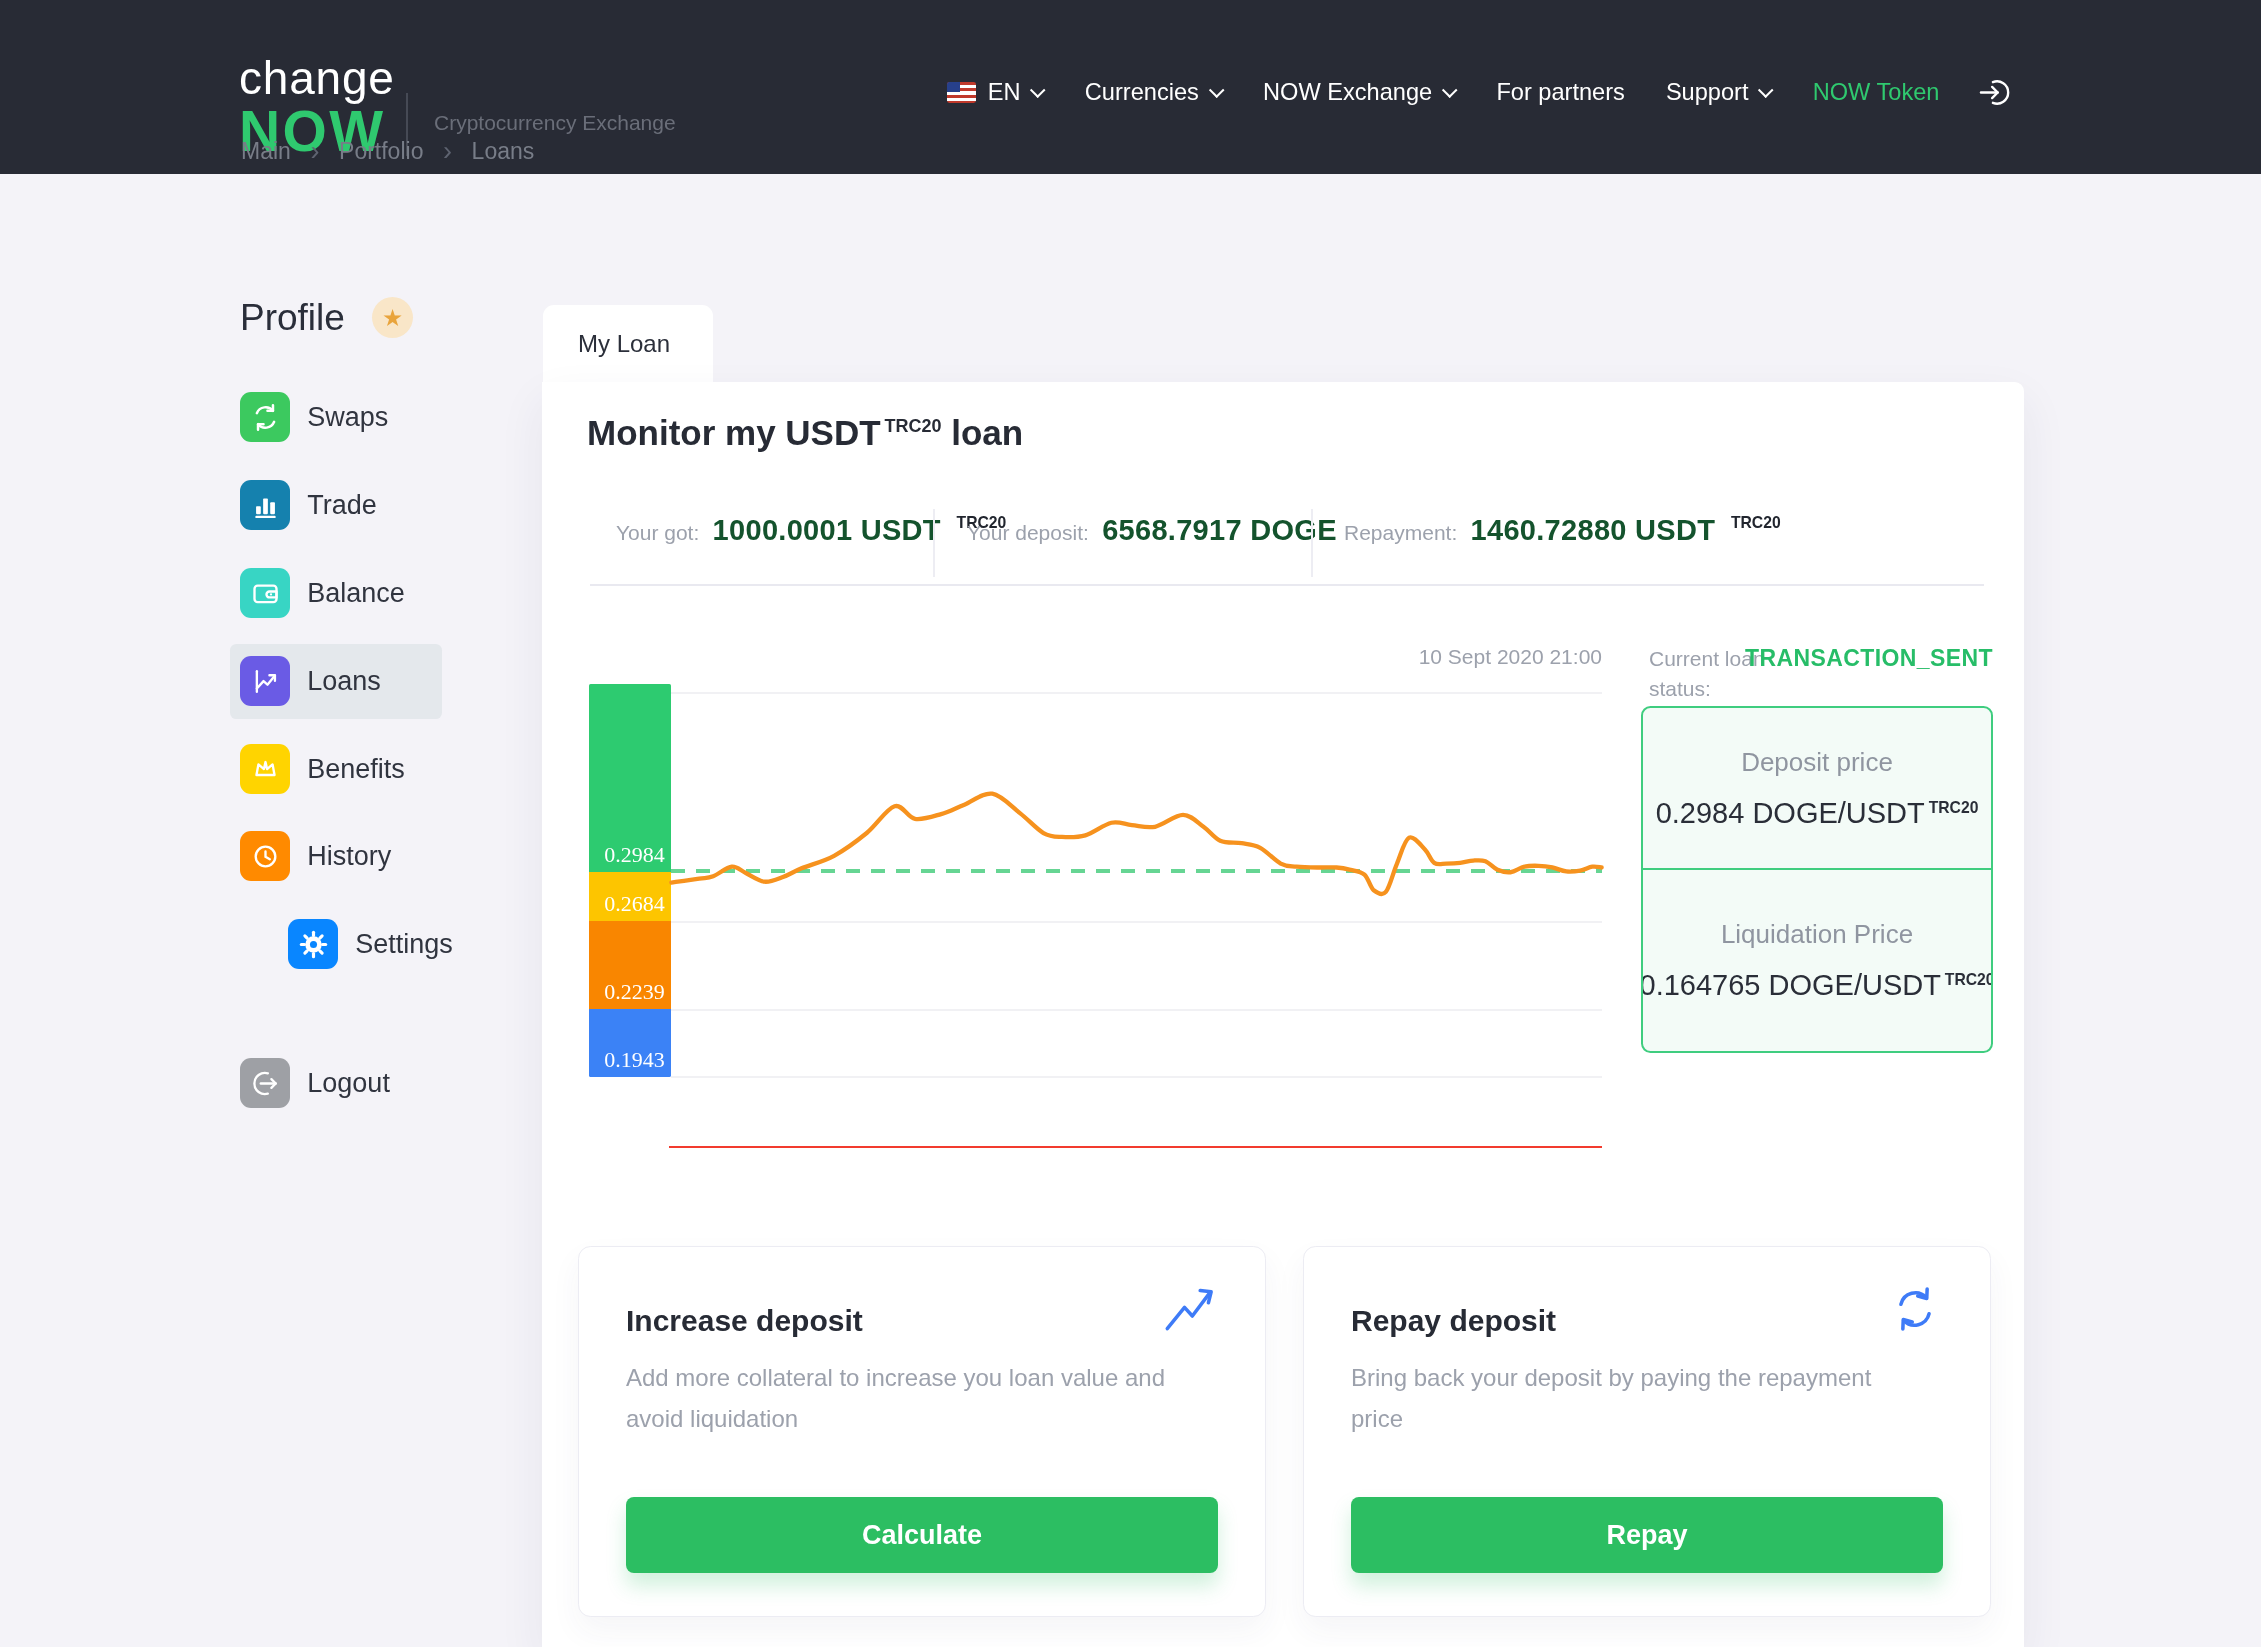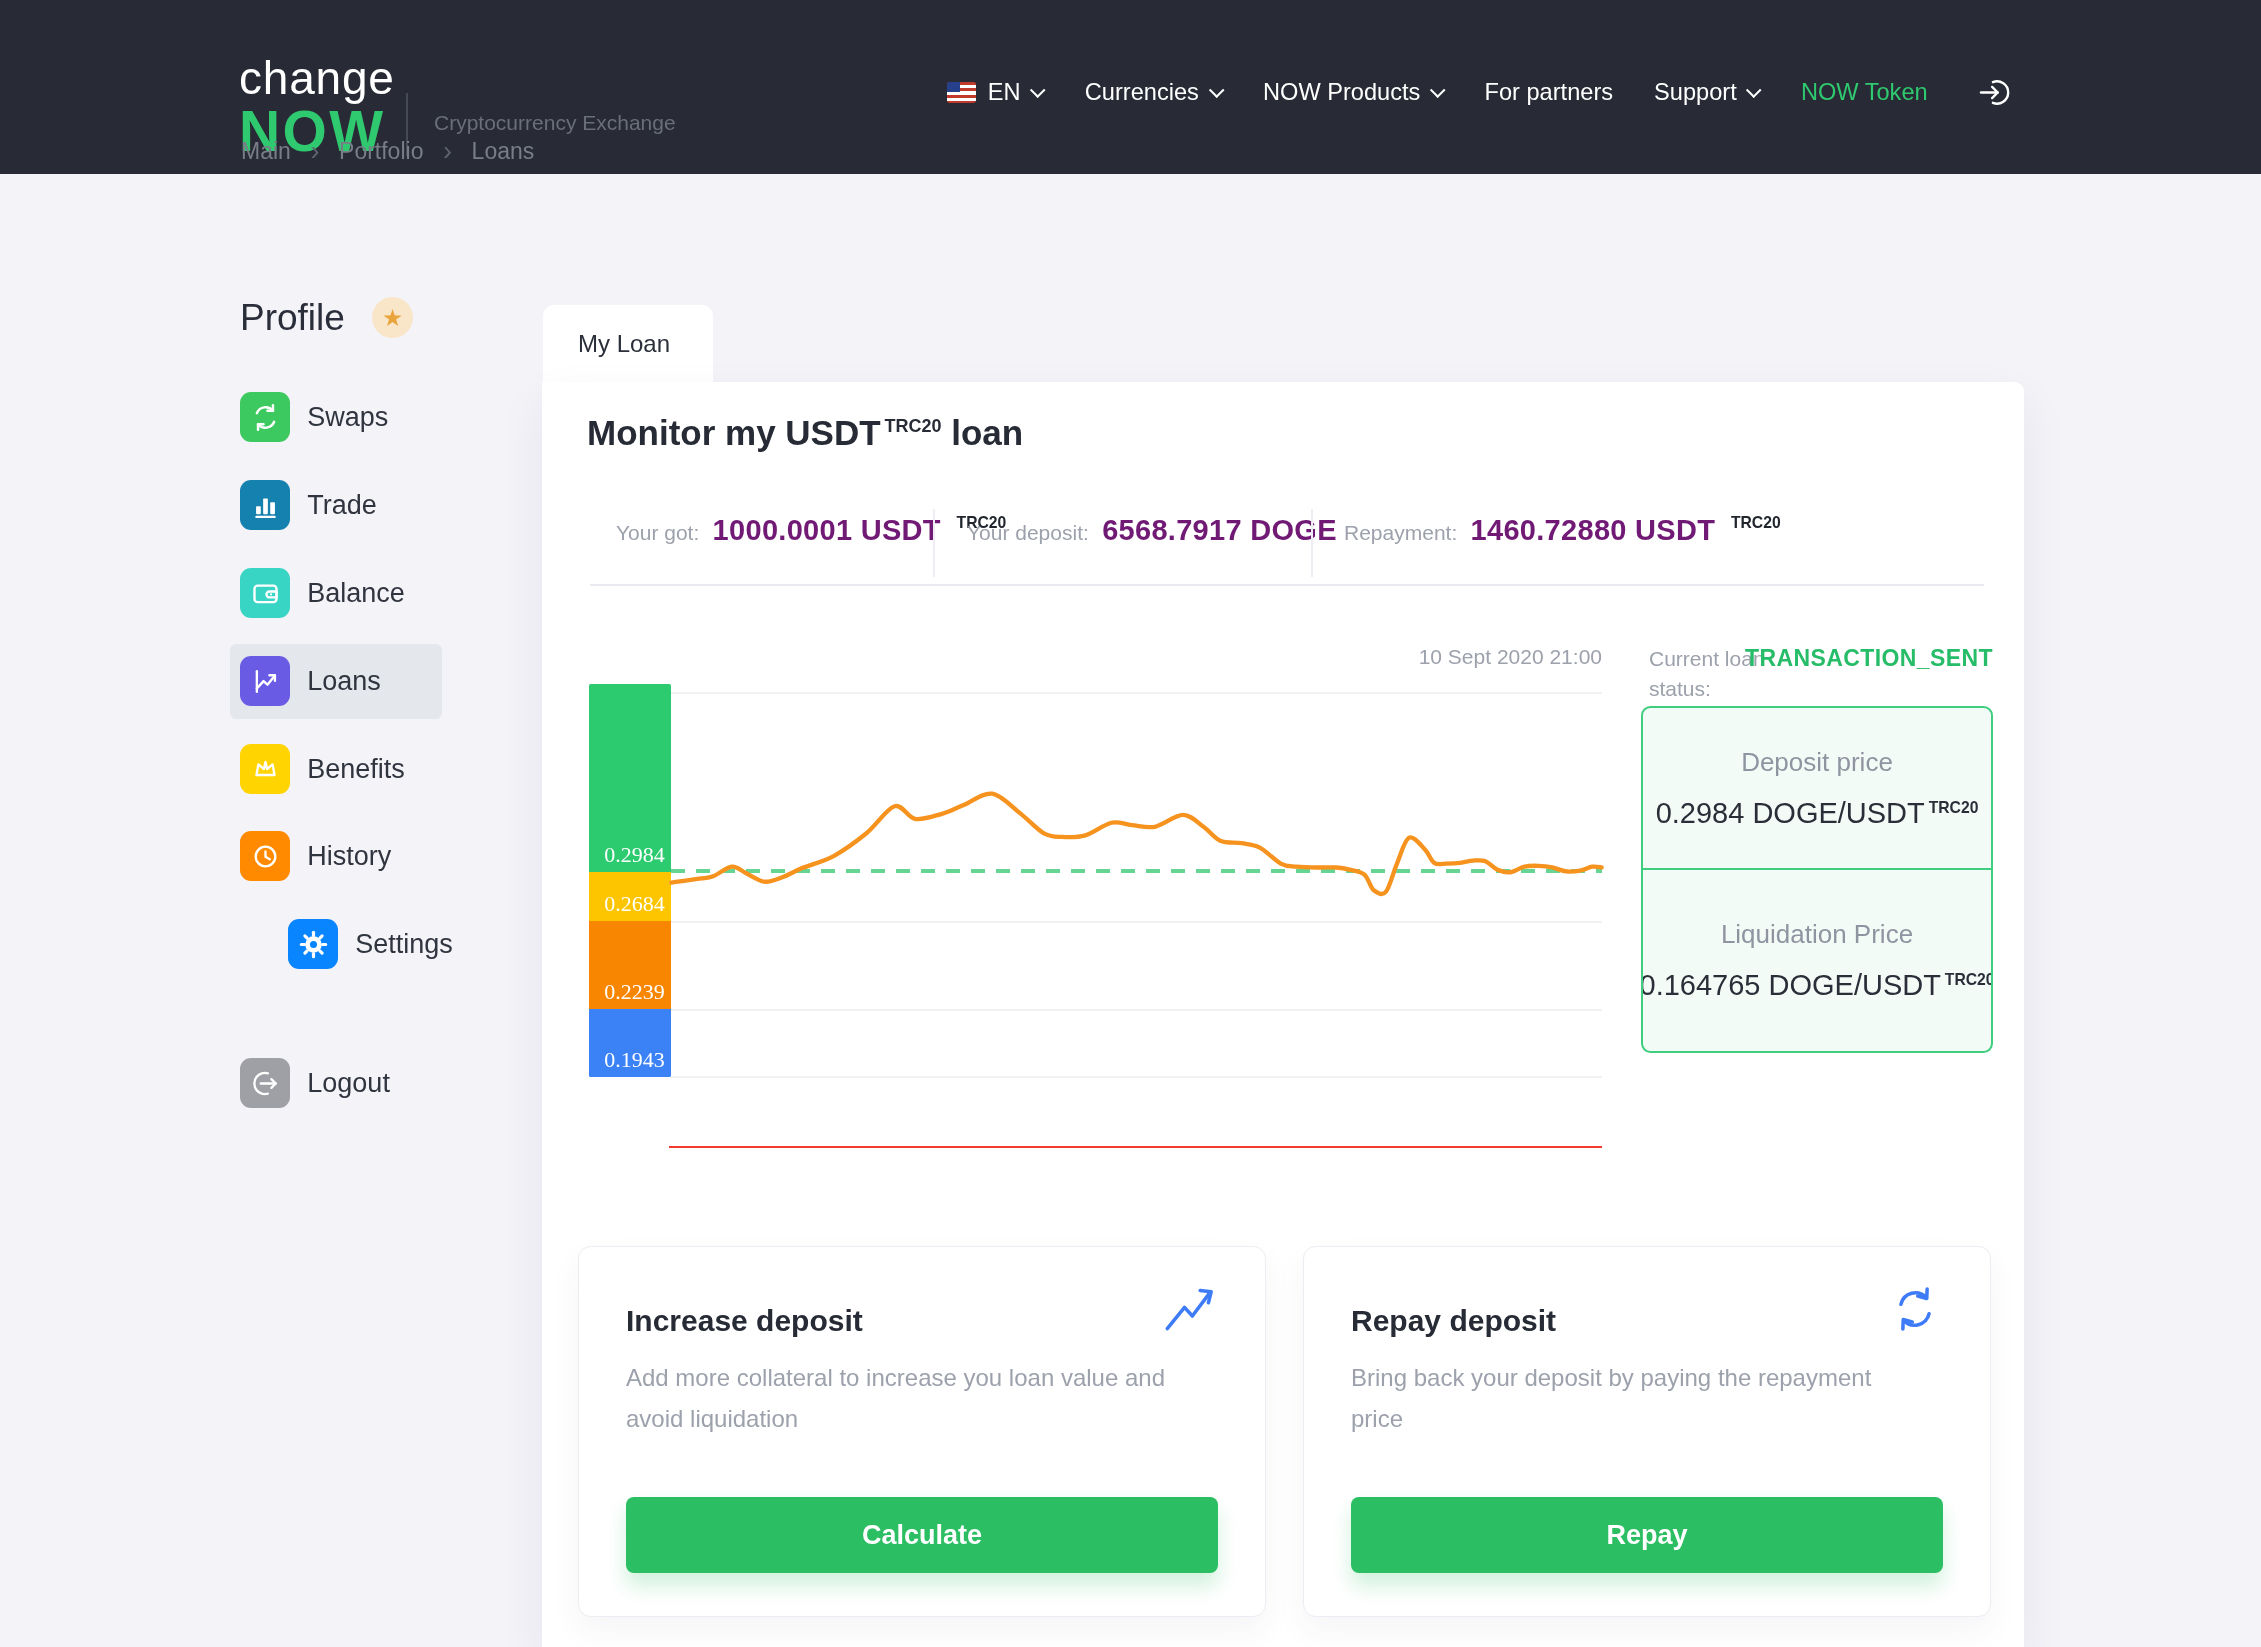--- a/index.html
+++ b/index.html
@@ -40,21 +40,21 @@
 
   
   .tab{position:absolute;left:543px;top:305px;width:170px;height:78px;background:#FFFFFF;border-radius:11px 11px 0 0;box-sizing:border-box;padding-left:35px;display:flex;align-items:center;font-size:24px;font-weight:500;color:#2B2F3A;cursor:pointer;}
   .card-main{position:absolute;left:542px;top:382px;width:1482px;height:1265px;background:#FFFFFF;border-radius:0 9.4px 0 0;box-shadow:0 19px 47px rgba(45,45,85,0.07);}
 
   .heading{position:absolute;left:587px;top:413px;font-size:35px;font-weight:700;color:#272B35;}
   .heading .sup{display:inline-block;font-size:18px;font-weight:700;transform:translateY(-12.6px);margin-left:3.9px;}
 
   .stat{position:absolute;top:514px;display:flex;align-items:baseline;gap:13.3px;white-space:nowrap;}
   .stat .lbl{font-size:21px;color:#9CA1AC;}
-  .stat .val{font-size:29px;font-weight:700;color:#701a75;letter-spacing:0.3px;}
+  .stat .val{font-size:29px;font-weight:700;color:#14532d;letter-spacing:0.3px;}
   .stat .sup{display:inline-block;font-size:15.7px;font-weight:700;color:#21252E;transform:translateY(-11.8px);margin-left:2.4px;}
   .stat1{left:616px;} .stat2{left:967px;} .stat3{left:1344px;}
   .vdiv{position:absolute;top:509px;width:1.6px;height:68px;background:#EDEDF3;}
   .vdiv1{left:933px;} .vdiv2{left:1311px;}
   .hdiv{position:absolute;left:590px;top:584px;width:1394px;height:1.6px;background:#E9E9F0;}
 
   
   .chart-date{position:absolute;left:1288px;top:645px;width:314px;text-align:right;font-size:21px;color:#9CA1AC;}
   .status-label{position:absolute;left:1649px;top:644px;font-size:21px;color:#9CA1AC;line-height:30px;}
   .status-value{position:absolute;left:1718px;top:645px;width:275px;text-align:right;font-size:23px;font-weight:700;color:#27BD68;letter-spacing:0.4px;}
@@ -103,21 +103,21 @@
       <div class="nav-item">
         <span class="flag"></span>
         <span>EN</span>
         <span class="caret"></span>
       </div>
       <div class="nav-item">
         <span>Currencies</span>
         <span class="caret"></span>
       </div>
       <div class="nav-item">
-        <span>NOW Products</span>
+        <span>NOW Exchange</span>
         <span class="caret"></span>
       </div>
       <div class="nav-item">
         <span>For partners</span>
       </div>
       <div class="nav-item">
         <span>Support</span>
         <span class="caret"></span>
       </div>
       <div class="nav-item" style="color:#2FC96F;">

